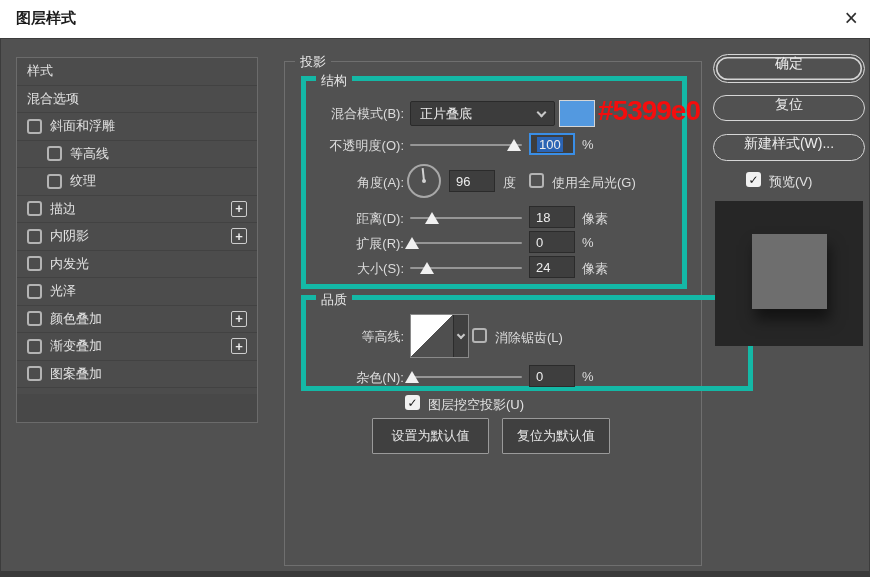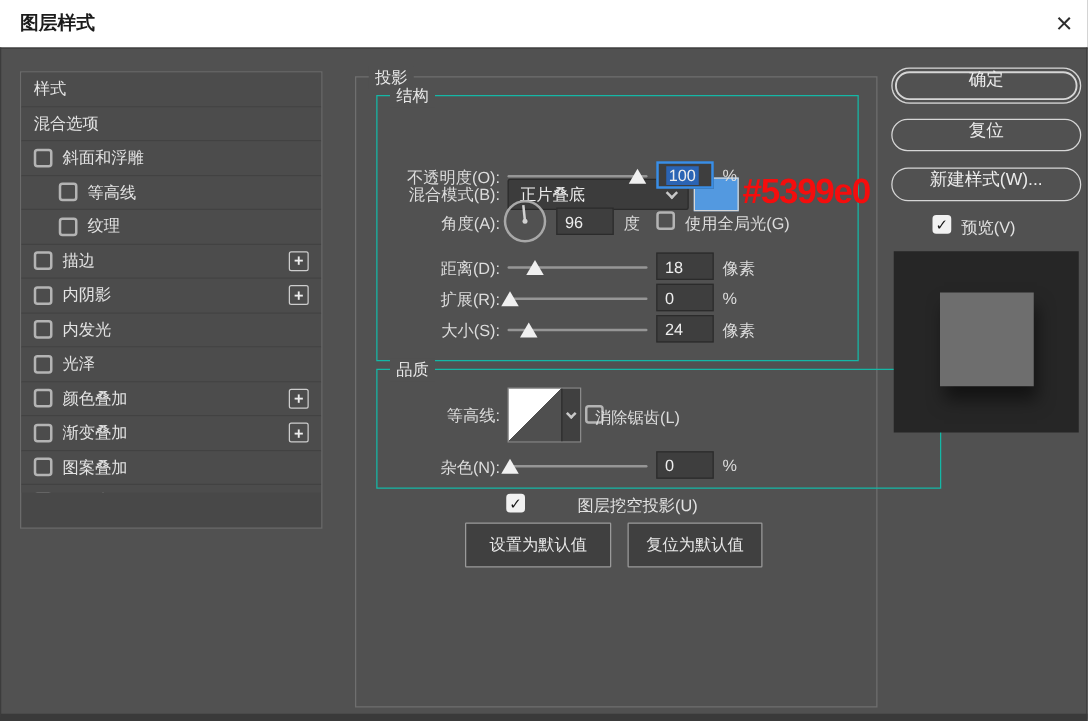--- a/index.html
+++ b/index.html
@@ -38,21 +38,21 @@
   .arrow-icon { margin-left:26px; }
   .trash-icon { margin-left:auto; }
   
   .cb { width:15px; height:15px; border:2px solid #b4b4b4; border-radius:3px; background:transparent;
     flex:0 0 auto; display:flex; align-items:center; justify-content:center;
     font-size:12px; font-weight:700; color:transparent; line-height:1; }
   .cb.checked { background:#f1f1f1; border-color:#f1f1f1; color:#161616; }
   
   .group { position:absolute; left:283px; top:22px; width:418px; height:505px; border:1px solid #6f6f6f; }
   .legend { position:absolute; top:-9px; left:10px; background:#515151; padding:0 5px; color:#e8e8e8; }
-  .fieldset { position:absolute; border:1px solid #14b8a6; }
+  .fieldset { position:absolute; border:5px solid #14b8a6; }
   .fs-structure { left:16px; top:14px; width:386px; height:213px; }
   .fs-quality  { left:16px; top:233px; width:452px; height:96px; }
   .ctl-row { position:absolute; left:0; right:0; height:24px; }
   .ctl-label { position:absolute; left:0; width:98px; text-align:right; top:4px; color:#dcdcdc; white-space:nowrap; }
   
   .dropdown { position:absolute; left:104px; top:0; width:145px; height:25px; background:#3c3c3c;
     border:1px solid #2a2a2a; border-radius:2px; display:flex; align-items:center; padding:0 9px; color:#ececec; }
   .chev { width:7px; height:7px; border-right:2px solid #c8c8c8; border-bottom:2px solid #c8c8c8;
     transform:rotate(45deg); margin-left:auto; margin-top:-3px; }
   .swatch { position:absolute; left:253px; top:-1px; width:36px; height:27px; border:1px solid #d6d6d6; }
@@ -77,21 +77,21 @@
   
   .contour { position:absolute; left:104px; top:0; height:44px; display:flex; border:1px solid #8a8a8a; }
   .contour-thumb { width:42px; height:42px;
     background:linear-gradient(to bottom right, #ffffff 49.5%, #4f4f4f 50%); }
   .contour-dd { width:15px; height:42px; background:#404040; border-left:1px solid #2c2c2c;
     display:flex; align-items:center; justify-content:center; }
   .contour-dd .chev { margin:0 0 2px 0; width:6px; height:6px; }
   
   .kn-row { position:absolute; left:0; top:333px; height:20px; width:100%; }
   .kn-row .cb { position:absolute; left:120px; top:0; }
-  .kn-row .cb-text { position:absolute; left:143px; top:1px;margin-left:34px; }
+  .kn-row .cb-text { position:absolute; left:143px; top:1px; }
   .def-btn { position:absolute; top:356px; height:36px; background:#404040; border:1px solid #9a9a9a;
     color:#e8e8e8; font-size:13px; display:flex; align-items:center; justify-content:center; border-radius:1px; }
   .def-btn.b1 { left:87px; width:117px; }
   .def-btn.b2 { left:217px; width:108px; }
   
   .btn-pill { position:absolute; left:712px; width:152px; height:28px; border:1px solid #d6d6d6; border-radius:15px;
     background:transparent; color:#ececec; font-size:14px; display:flex; align-items:flex-start; justify-content:center; }
   .btn-pill.focused { box-shadow: inset 0 0 0 2px #515151, inset 0 0 0 3.5px #d6d6d6; }
   .preview-row { position:absolute; left:712px; top:132px; width:152px; height:20px; }
   .preview-row .cb { position:absolute; left:33px; top:1px; }
@@ -175,21 +175,21 @@
         </div>
       </div>
   </div>
 
   <div class="group">
     <span class="legend">投影</span>
 
     <div class="fieldset fs-structure">
       <span class="legend">结构</span>
 
-      <div class="ctl-row" style="top:20px;height:28px;margin-top:46px;">
+      <div class="ctl-row" style="top:20px;height:28px;">
         <span class="ctl-label">混合模式(B):</span>
         <div class="dropdown">
           <span>正片叠底</span>
           <span class="chev"></span>
         </div>
         <div class="swatch" style="background: rgb(83, 153, 224);"></div>
         <span class="hexnote" style="color: rgb(245, 13, 13);">#5399e0</span>
       </div>
 
       <div class="ctl-row" style="top:52px;">
@@ -260,21 +260,21 @@
 
       <div class="ctl-row" style="top:14px;height:44px;">
         <span class="ctl-label" style="top:14px;">等高线:</span>
         <div class="contour">
           <div class="contour-thumb"></div>
           <div class="contour-dd">
             <span class="chev"></span>
           </div>
         </div>
         <span class="cb cb-inline" style="left:166px;top:14px;"></span>
-        <span class="cb-lbl" style="left:174px;top:15px;">消除锯齿(L)</span>
+        <span class="cb-lbl" style="left:189px;top:15px;">消除锯齿(L)</span>
       </div>
 
       <div class="ctl-row" style="top:65px;">
         <span class="ctl-label">杂色(N):</span>
         <div class="slider">
           <div class="track"></div>
           <div class="thumb" style="left: 2%;"></div>
         </div>
         <div class="num">
             <span>0</span>

